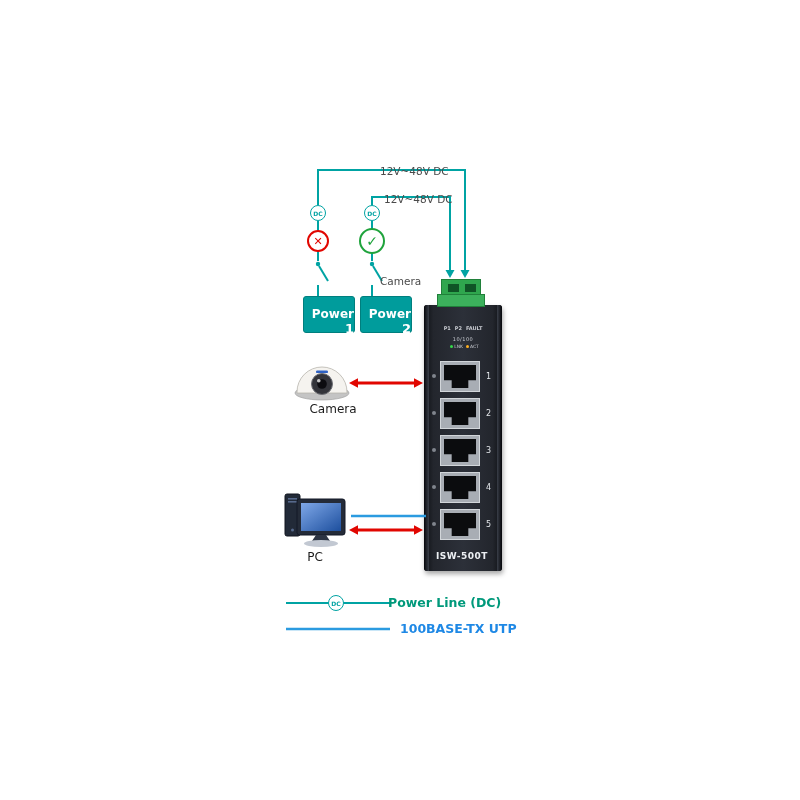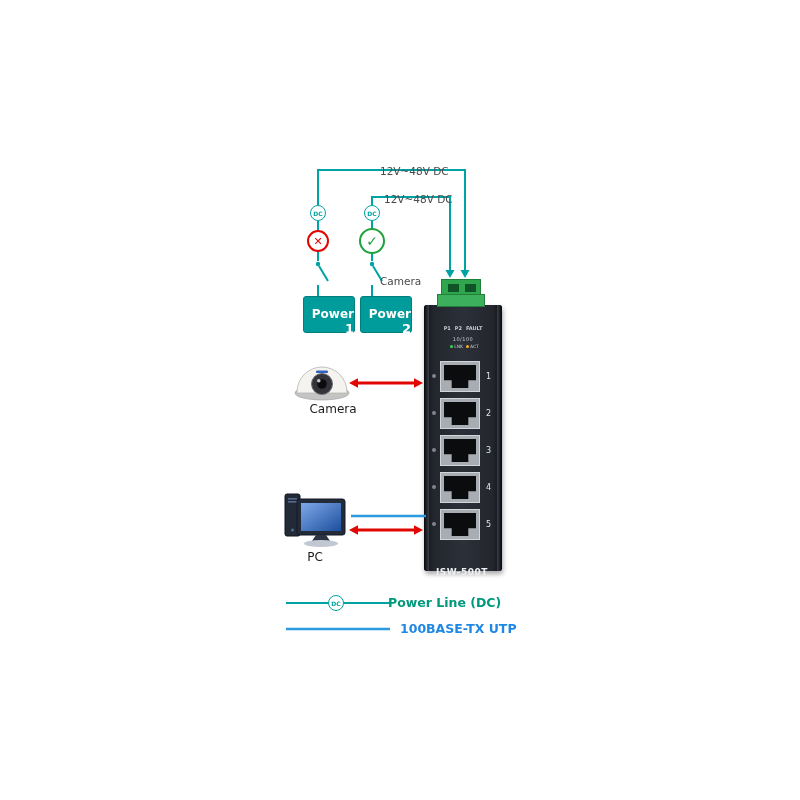--- a/index.html
+++ b/index.html
@@ -54,21 +54,21 @@
   .ld-g{background:#35d94a;}
   .ld-o{background:#ffb020;}
   .port-row{position:absolute;left:8px;width:64px;height:31px;}
   .led-dot{position:absolute;left:0;top:13px;width:4px;height:4px;border-radius:50%;background:#80858d;}
   .rj45{position:absolute;left:8px;top:0;width:40px;height:31px;background:#a8adb4;border:1px solid #d2d6da;
         box-sizing:border-box;}
   .rj45-in{position:absolute;left:3px;top:3px;right:3px;bottom:3px;background:#0b0c0e;
            clip-path:polygon(0 0,100% 0,100% 66%,76% 66%,76% 100%,24% 100%,24% 66%,0 66%);}
   .port-num{position:absolute;left:54px;top:11px;font-size:8px;color:#e3e6ea;}
   .model-lbl{position:absolute;top:246px;left:0;right:2px;text-align:center;font-size:9px;font-weight:bold;
-             color:#eceff3;letter-spacing:.5px;margin-top:16px;}
+             color:#eceff3;letter-spacing:.5px;}
 
   
   .term-up{position:absolute;z-index:3;left:441px;top:279px;width:40px;height:17px;background:#2fa64e;
            border:1px solid #20803a;box-sizing:border-box;}
   .term-hole{position:absolute;top:4px;width:11px;height:8px;background:#0f5426;}
   .term-low{position:absolute;z-index:3;left:437px;top:294px;width:48px;height:13px;background:#3cb05c;
             border:1px solid #20803a;box-sizing:border-box;}
 
   
   .legend-power-lbl{position:absolute;z-index:4;left:388px;top:595px;font-size:12.5px;font-weight:bold;color:#00997B;}

